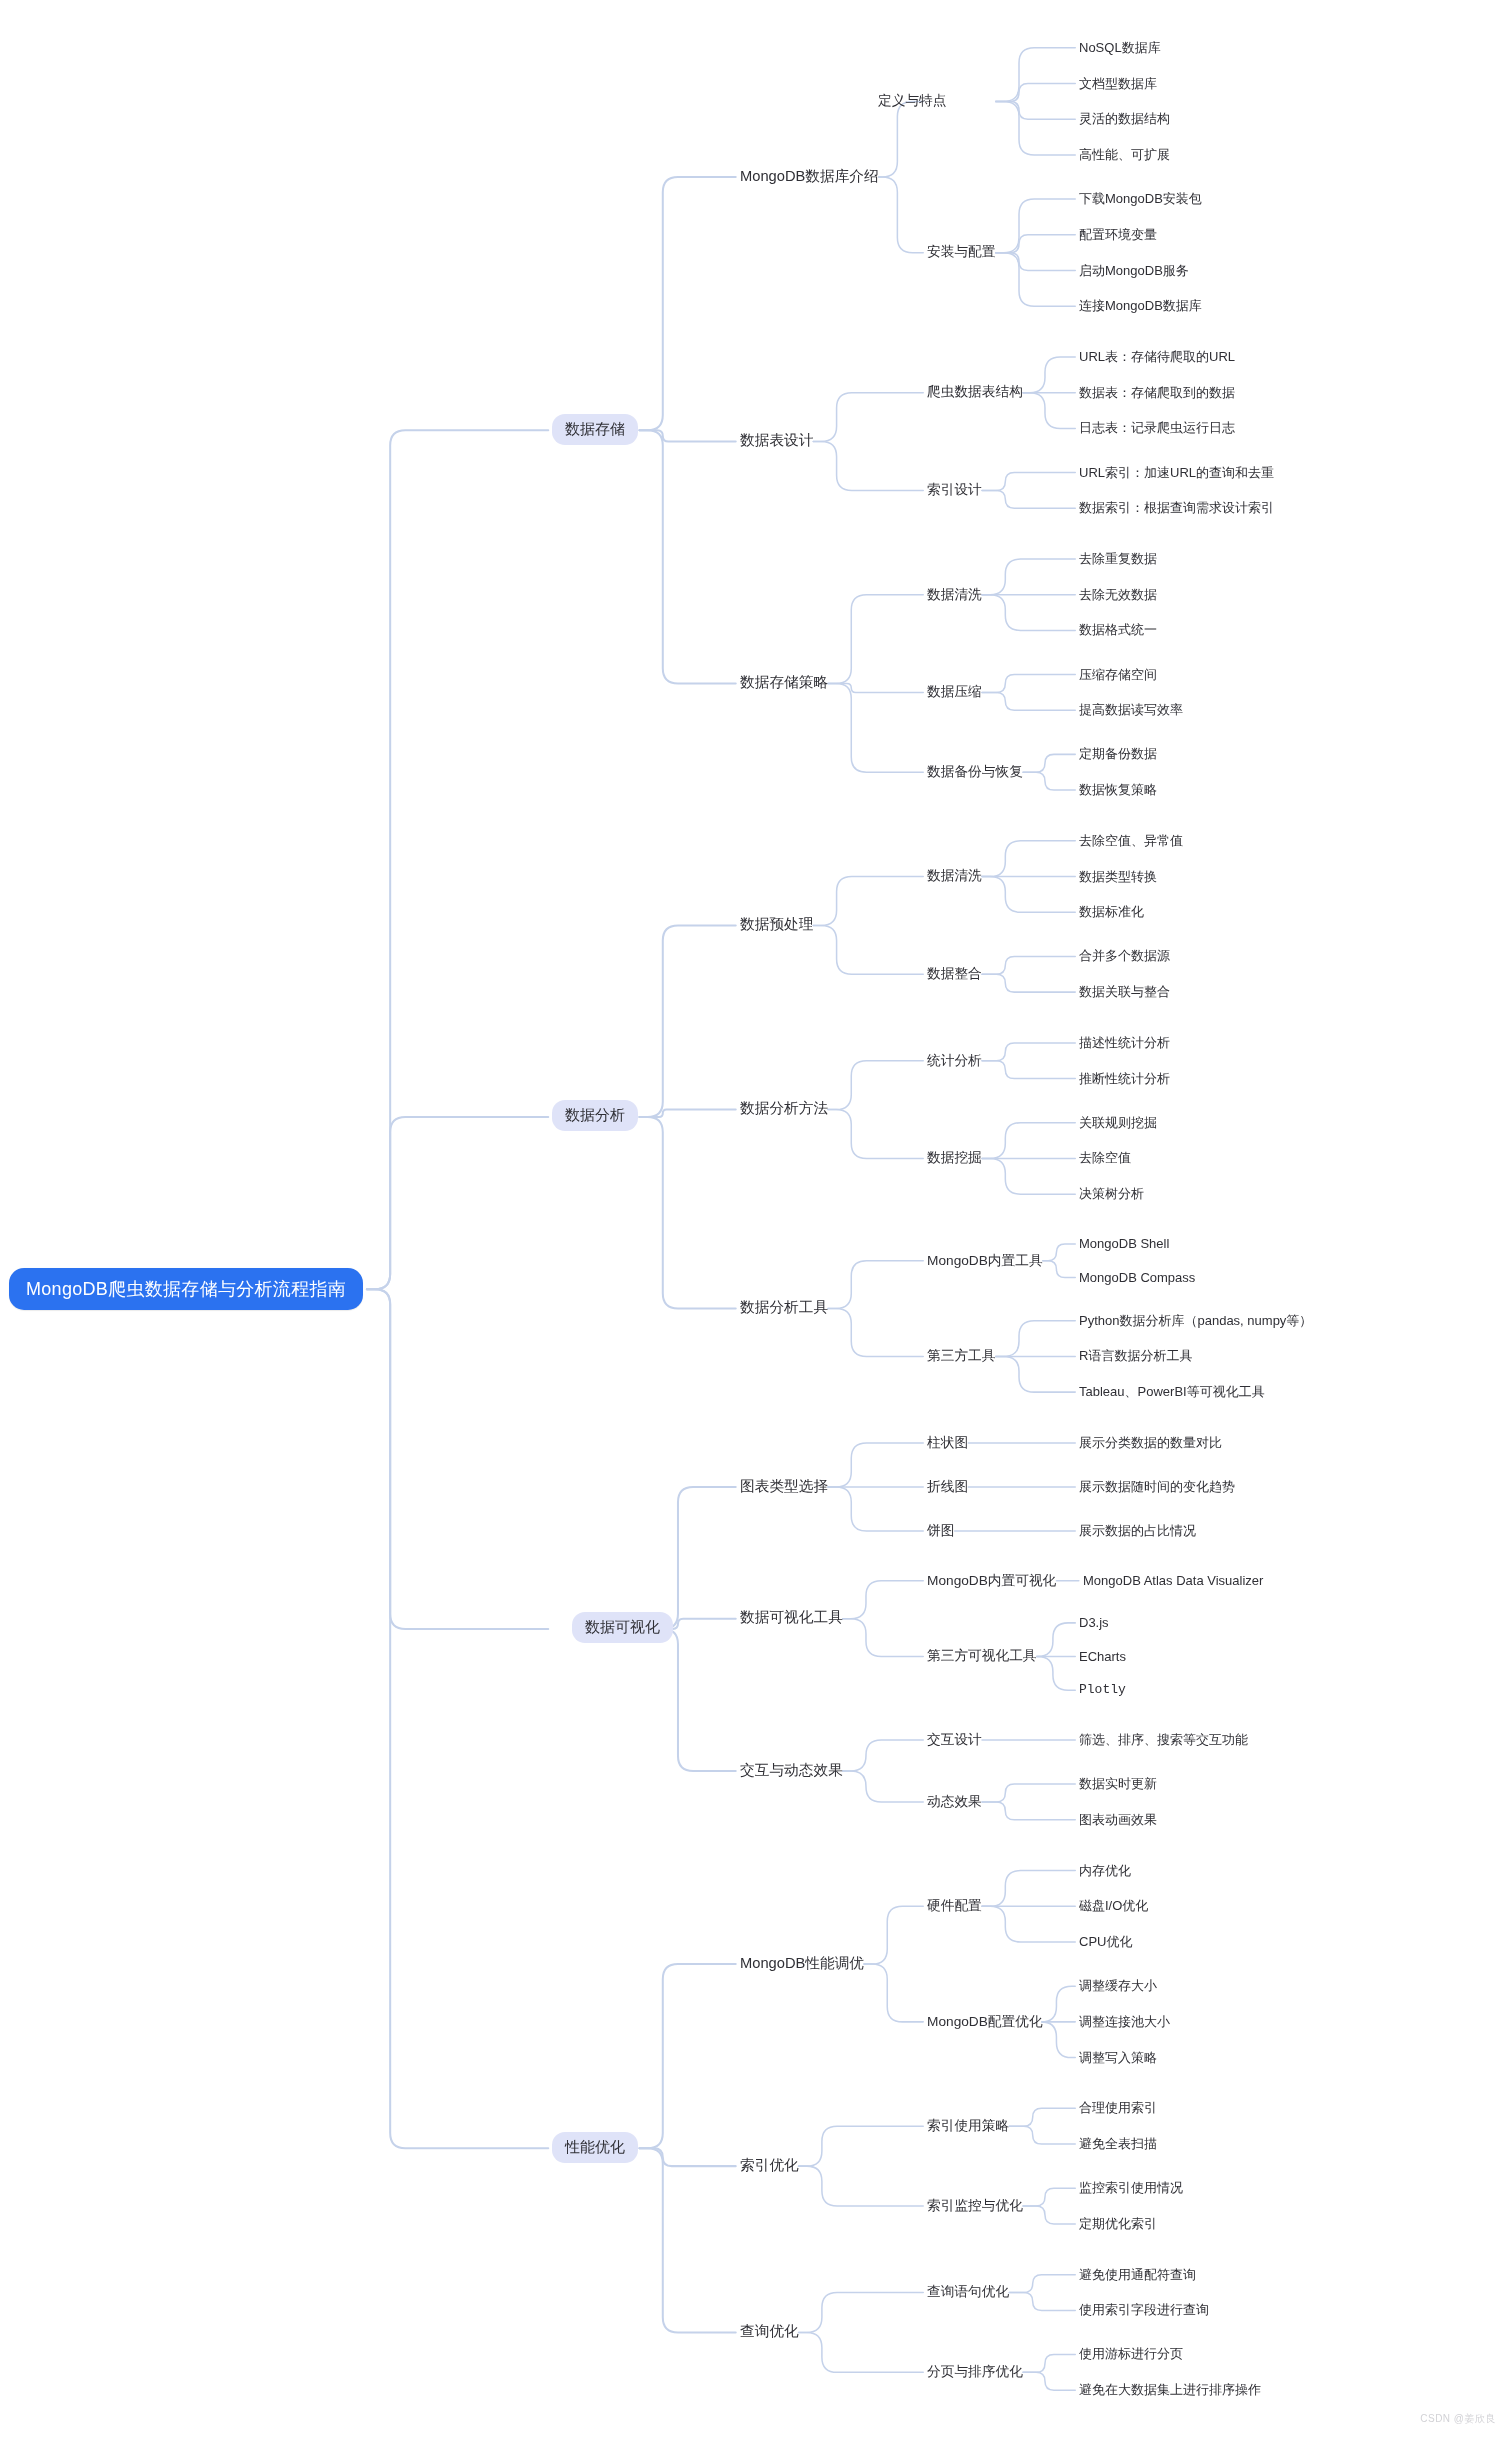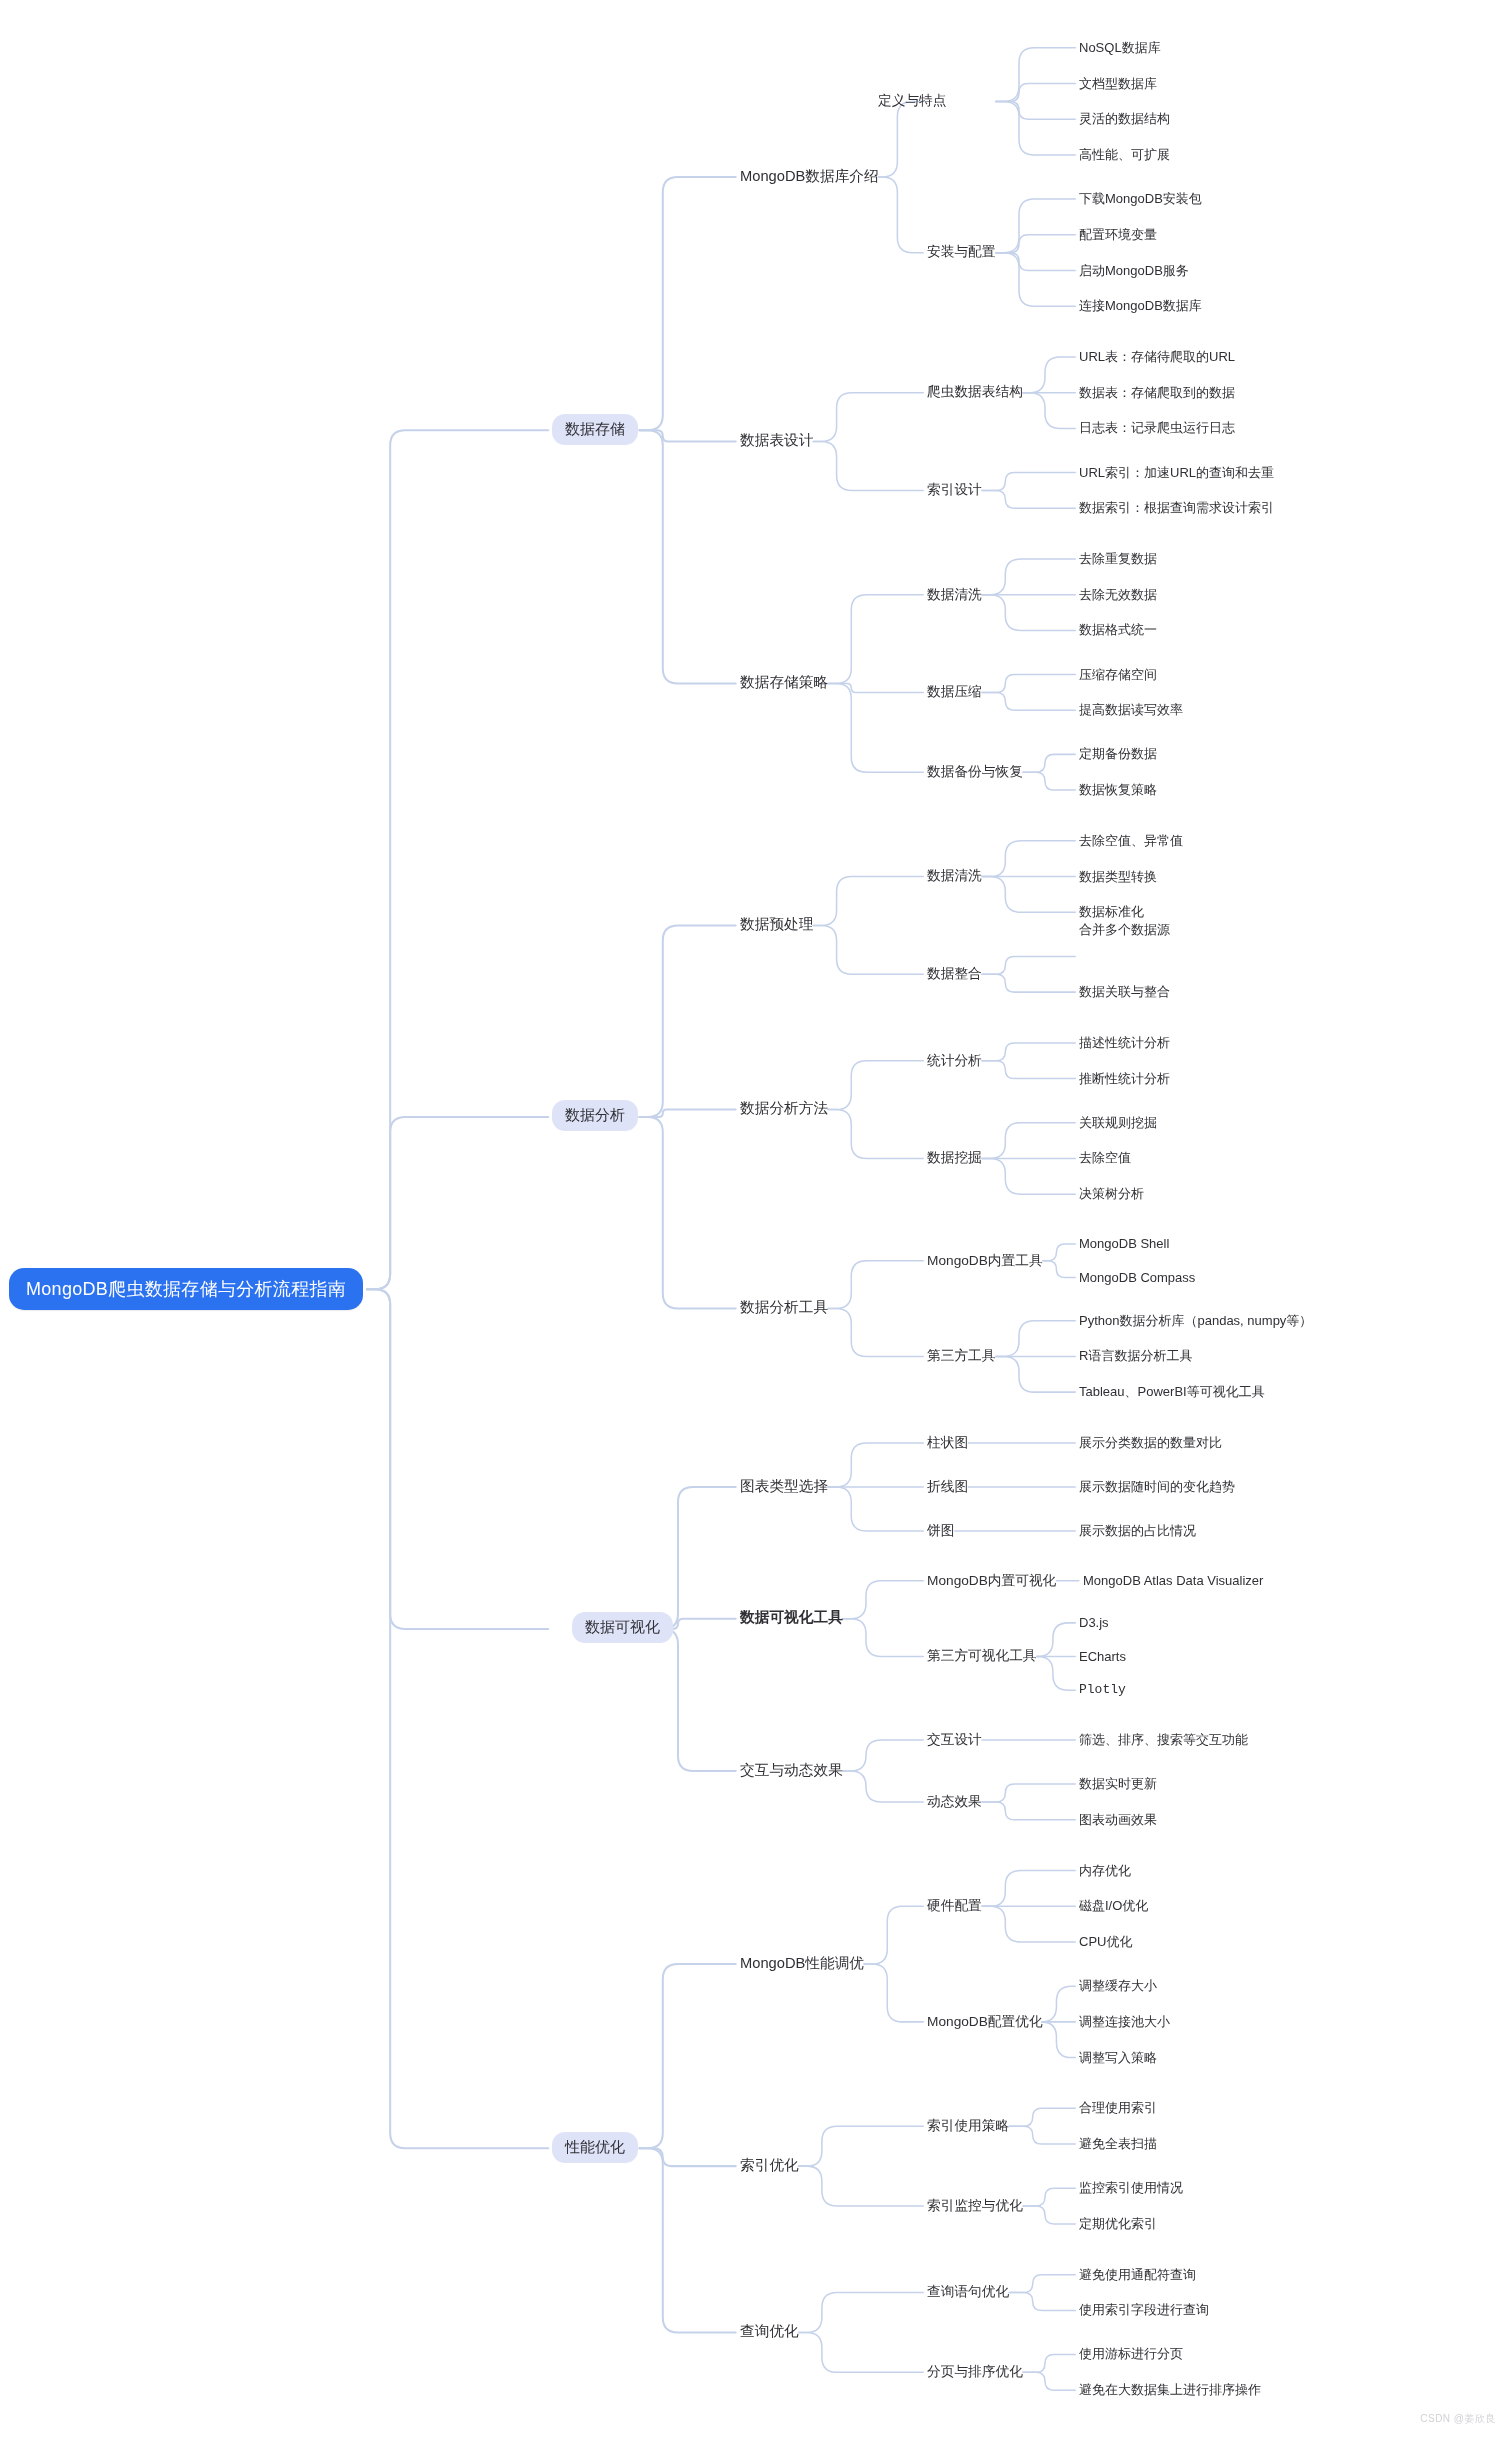--- a/index.html
+++ b/index.html
@@ -242,21 +242,21 @@
       </div>
       <div class="node lv4" style="left: 1079px; top: 867px;">
         <span class="txt">数据类型转换</span>
       </div>
       <div class="node lv4" style="left: 1079px; top: 902px;">
         <span class="txt">数据标准化</span>
       </div>
       <div class="node lv3" style="left: 927px; top: 964px;">
         <span class="txt">数据整合</span>
       </div>
-      <div class="node lv4" style="left: 1079px; top: 920px;">
+      <div class="node lv4" style="left: 1079px; top: 946px;">
         <span class="txt">合并多个数据源</span>
       </div>
       <div class="node lv4" style="left: 1079px; top: 982px;">
         <span class="txt">数据关联与整合</span>
       </div>
       <div class="node lv2" style="left: 740px; top: 1098px;">
         <span class="txt">数据分析方法</span>
       </div>
       <div class="node lv3" style="left: 927px; top: 1051px;">
         <span class="txt">统计分析</span>
@@ -320,21 +320,21 @@
       </div>
       <div class="node lv4" style="left: 1079px; top: 1477px;">
         <span class="txt">展示数据随时间的变化趋势</span>
       </div>
       <div class="node lv3" style="left: 927px; top: 1521px;">
         <span class="txt">饼图</span>
       </div>
       <div class="node lv4" style="left: 1079px; top: 1521px;">
         <span class="txt">展示数据的占比情况</span>
       </div>
-      <div class="node lv2" style="left: 740px; top: 1607px; font-weight: bold;">
+      <div class="node lv2" style="left: 740px; top: 1607px;">
         <span class="txt">数据可视化工具</span>
       </div>
       <div class="node lv3" style="left: 927px; top: 1571px;">
         <span class="txt">MongoDB内置可视化</span>
       </div>
       <div class="node lv4" style="left: 1083px; top: 1572px;">
         <span class="txt">MongoDB Atlas Data Visualizer</span>
       </div>
       <div class="node lv3" style="left: 927px; top: 1646px;">
         <span class="txt">第三方可视化工具</span>

